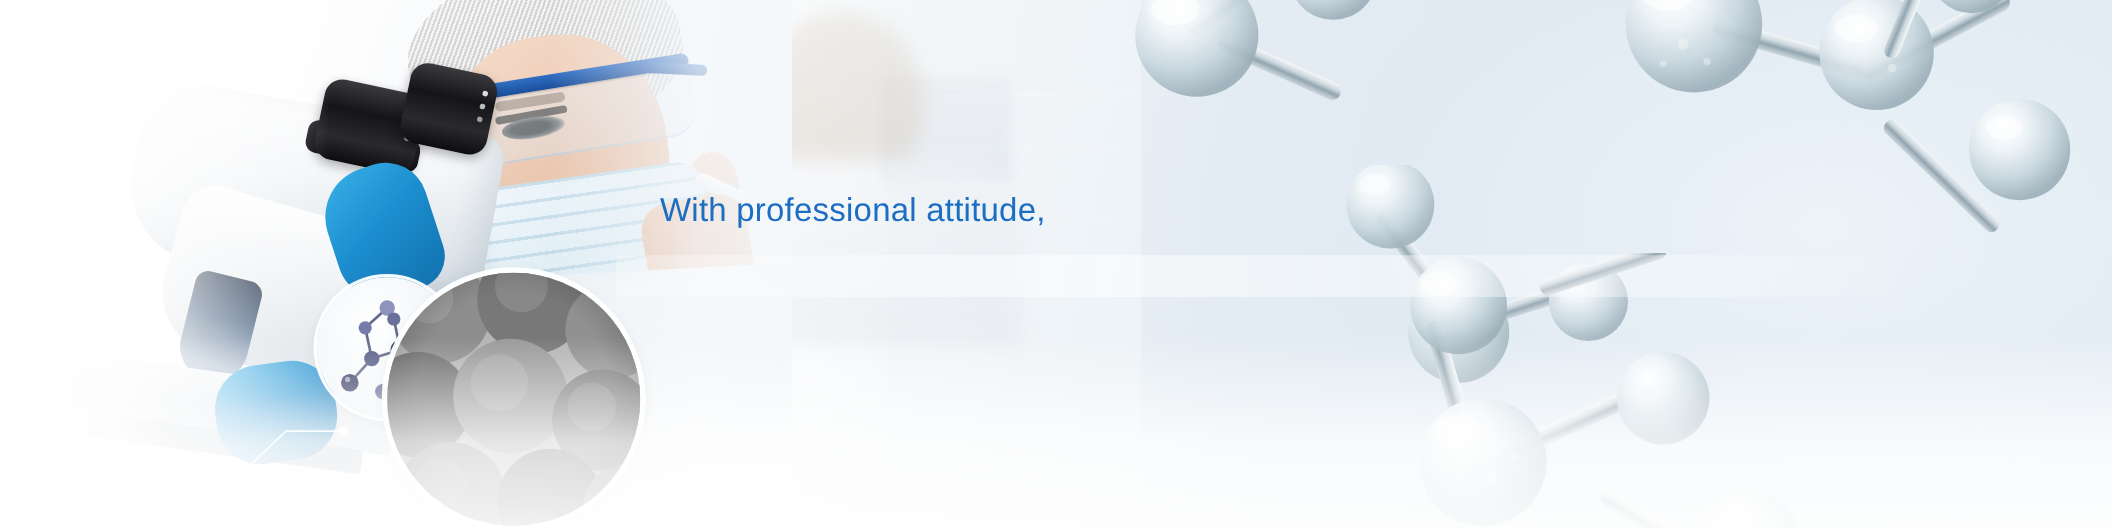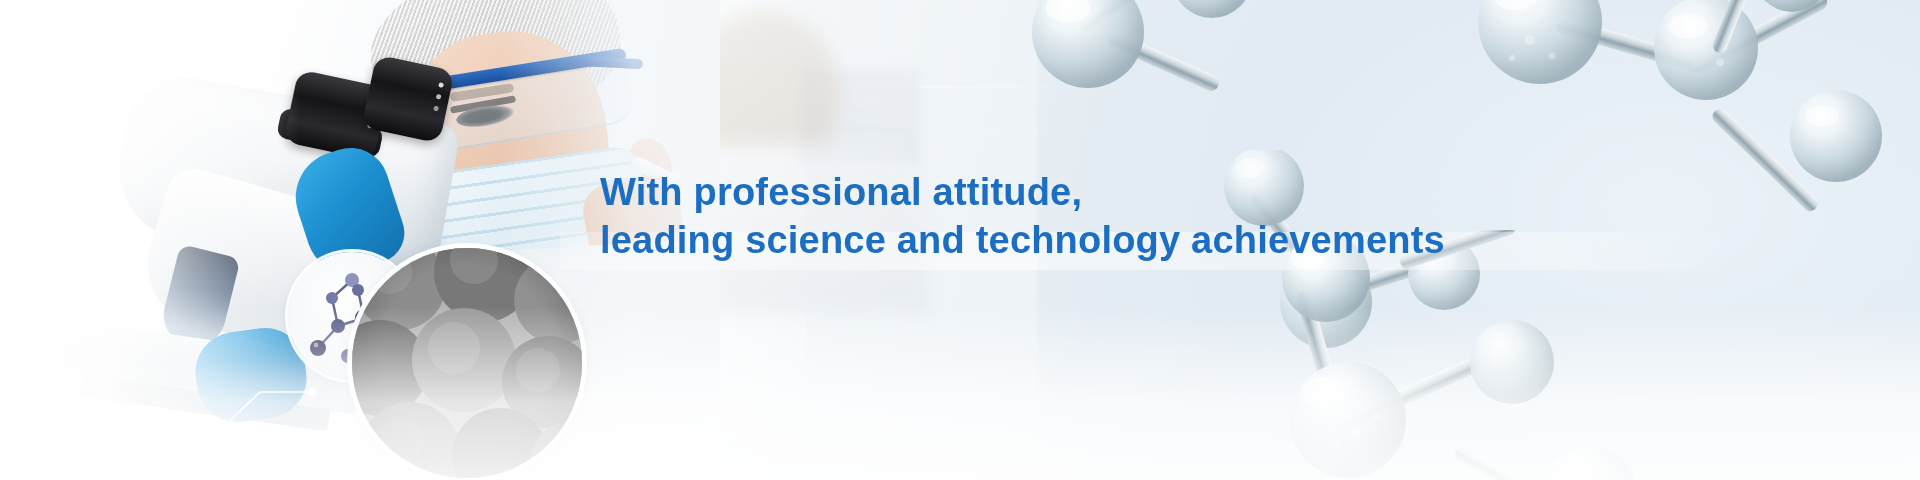--- a/index.html
+++ b/index.html
@@ -256,22 +256,22 @@
 
   
   .headline-band{
     position:absolute;left:560px;top:232px;width:1180px;height:38px;
     background:linear-gradient(90deg,rgba(255,255,255,.28),rgba(255,255,255,.55) 40%,rgba(255,255,255,.30) 85%,rgba(255,255,255,0));
   }
   .headline{
     position:absolute;left:600px;top:168px;width:1000px;
     color:#1b6ec2;
     font-family:"Liberation Sans",sans-serif;
-    font-weight:700;
-    font-size:38px;
+    font-weight:400;
+    font-size:30px;
     line-height:48px;
     letter-spacing:.2px;
     white-space:nowrap;
   }
   .headline .line{display:block;}
 </style>
 </head>
 <body>
 
 <div class="banner">
@@ -489,16 +489,15 @@
         <circle cx="176" cy="216" r="3"></circle>
       </g>
     </g>
   </svg>
 
   <div class="bg-bottom-wash"></div>
 
   <div class="headline-band"></div>
   <div class="headline">
     <span class="line">With professional attitude,</span>
-    <span class="line">leading science and technology achievements</span>
   </div>
 
 </div>
 
 </body></html>

